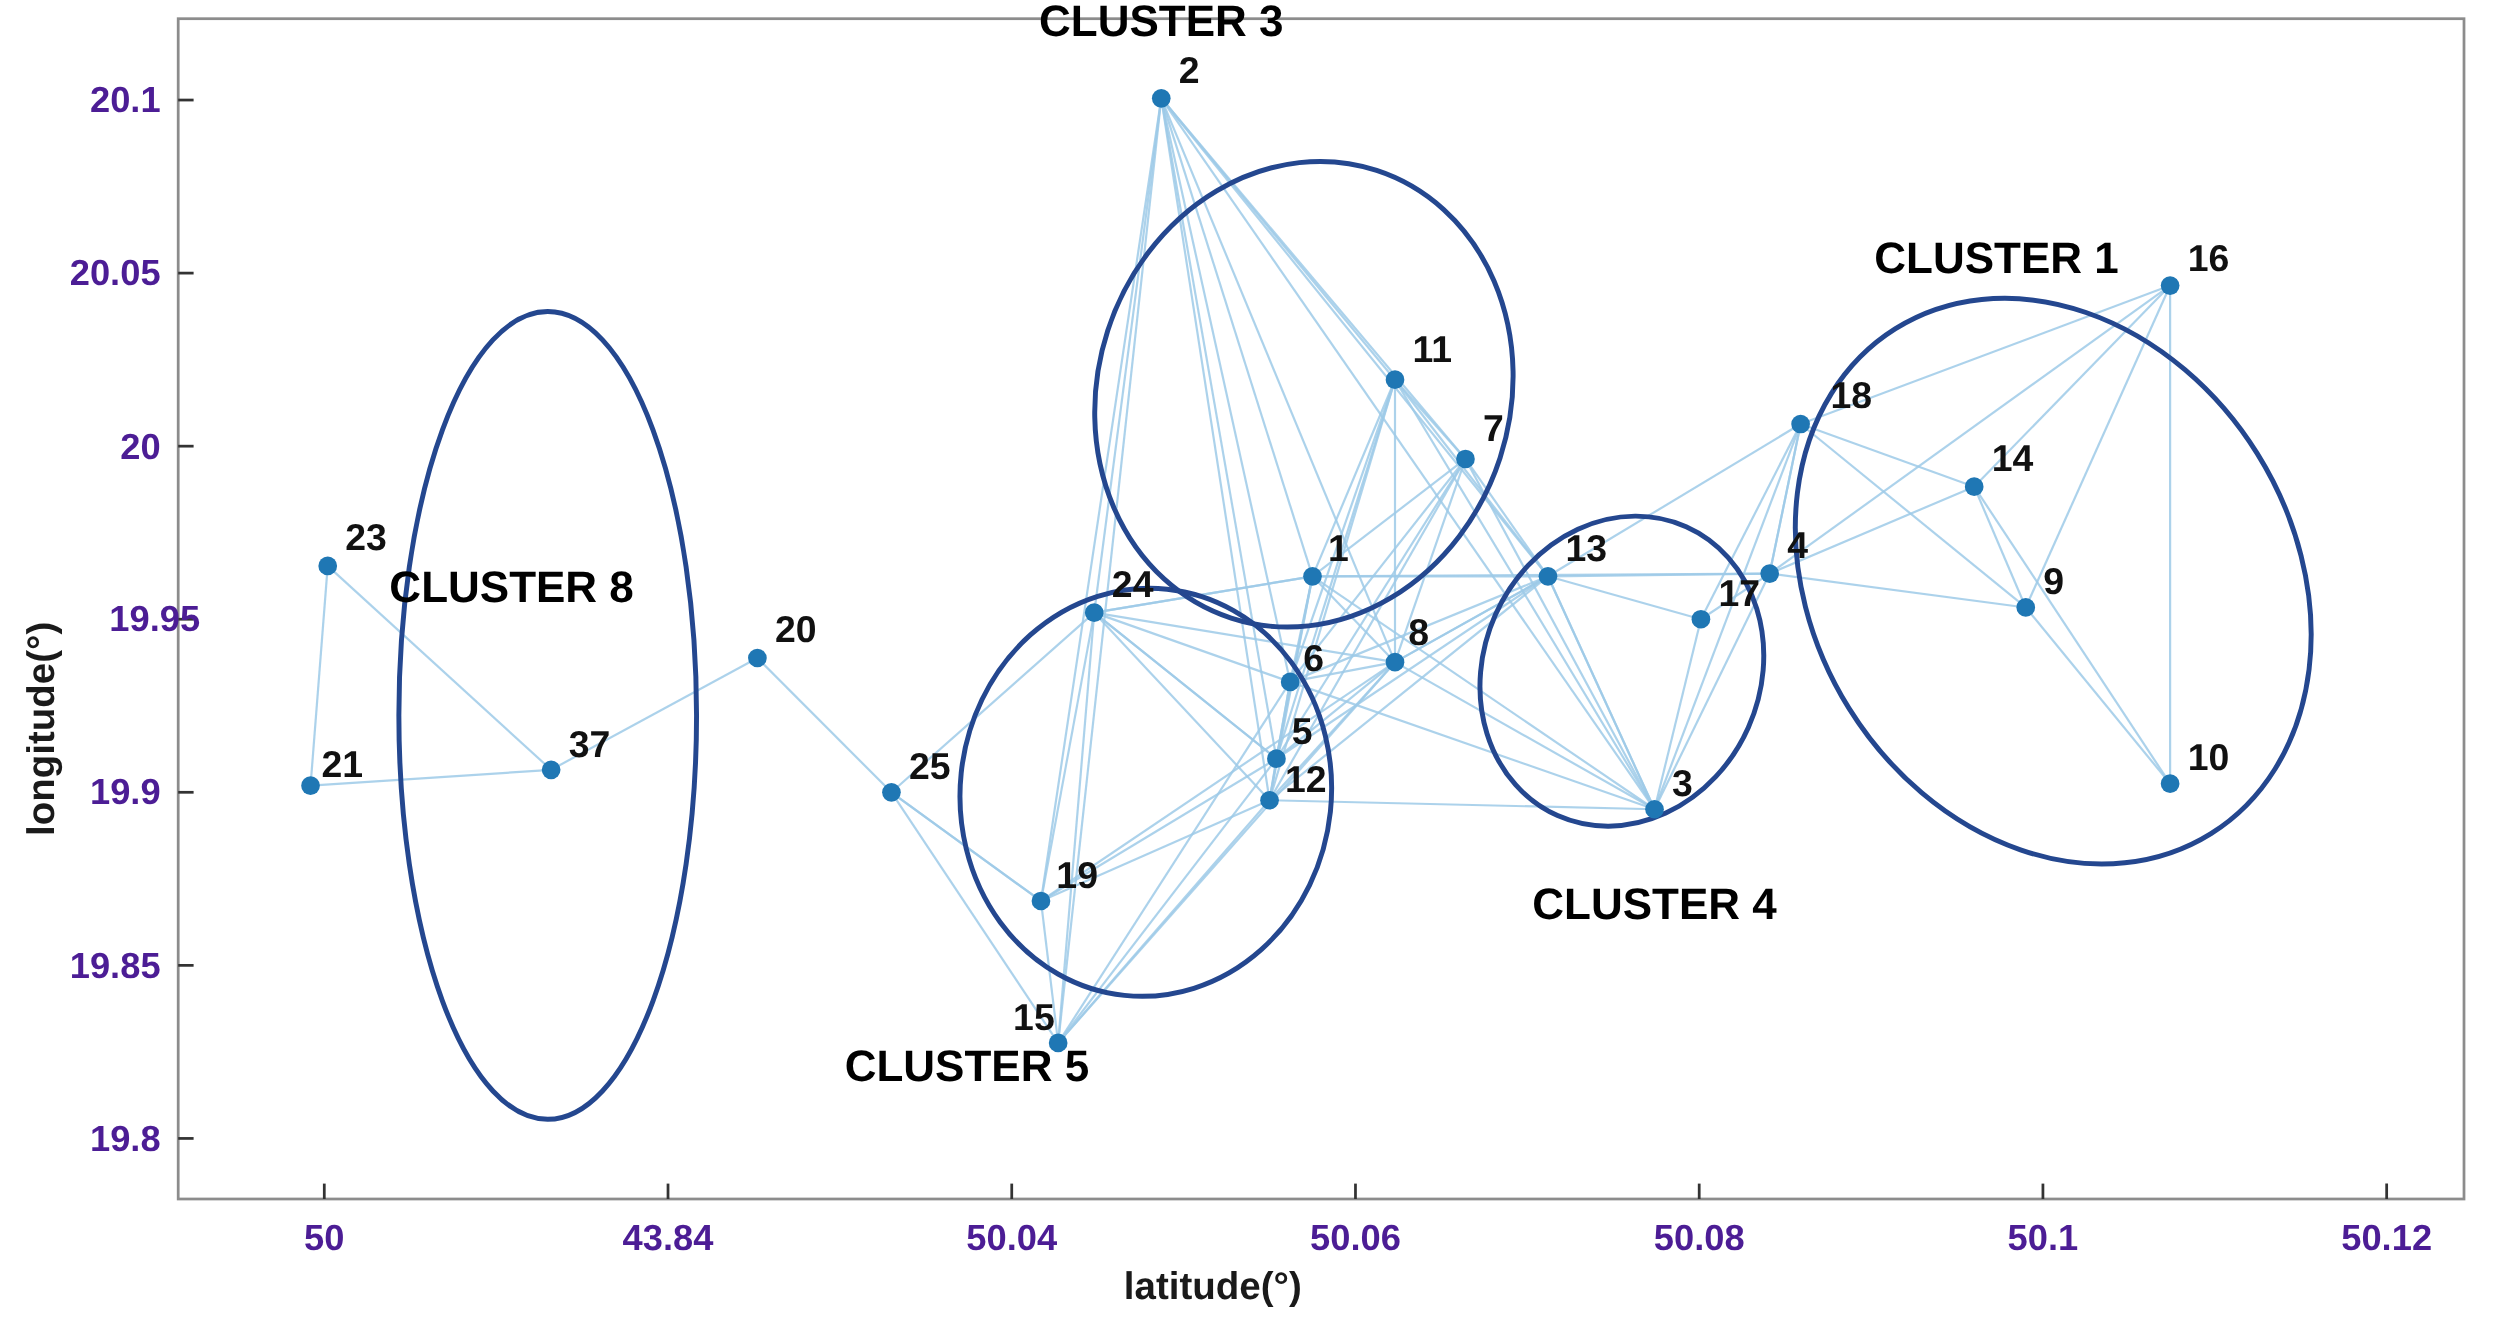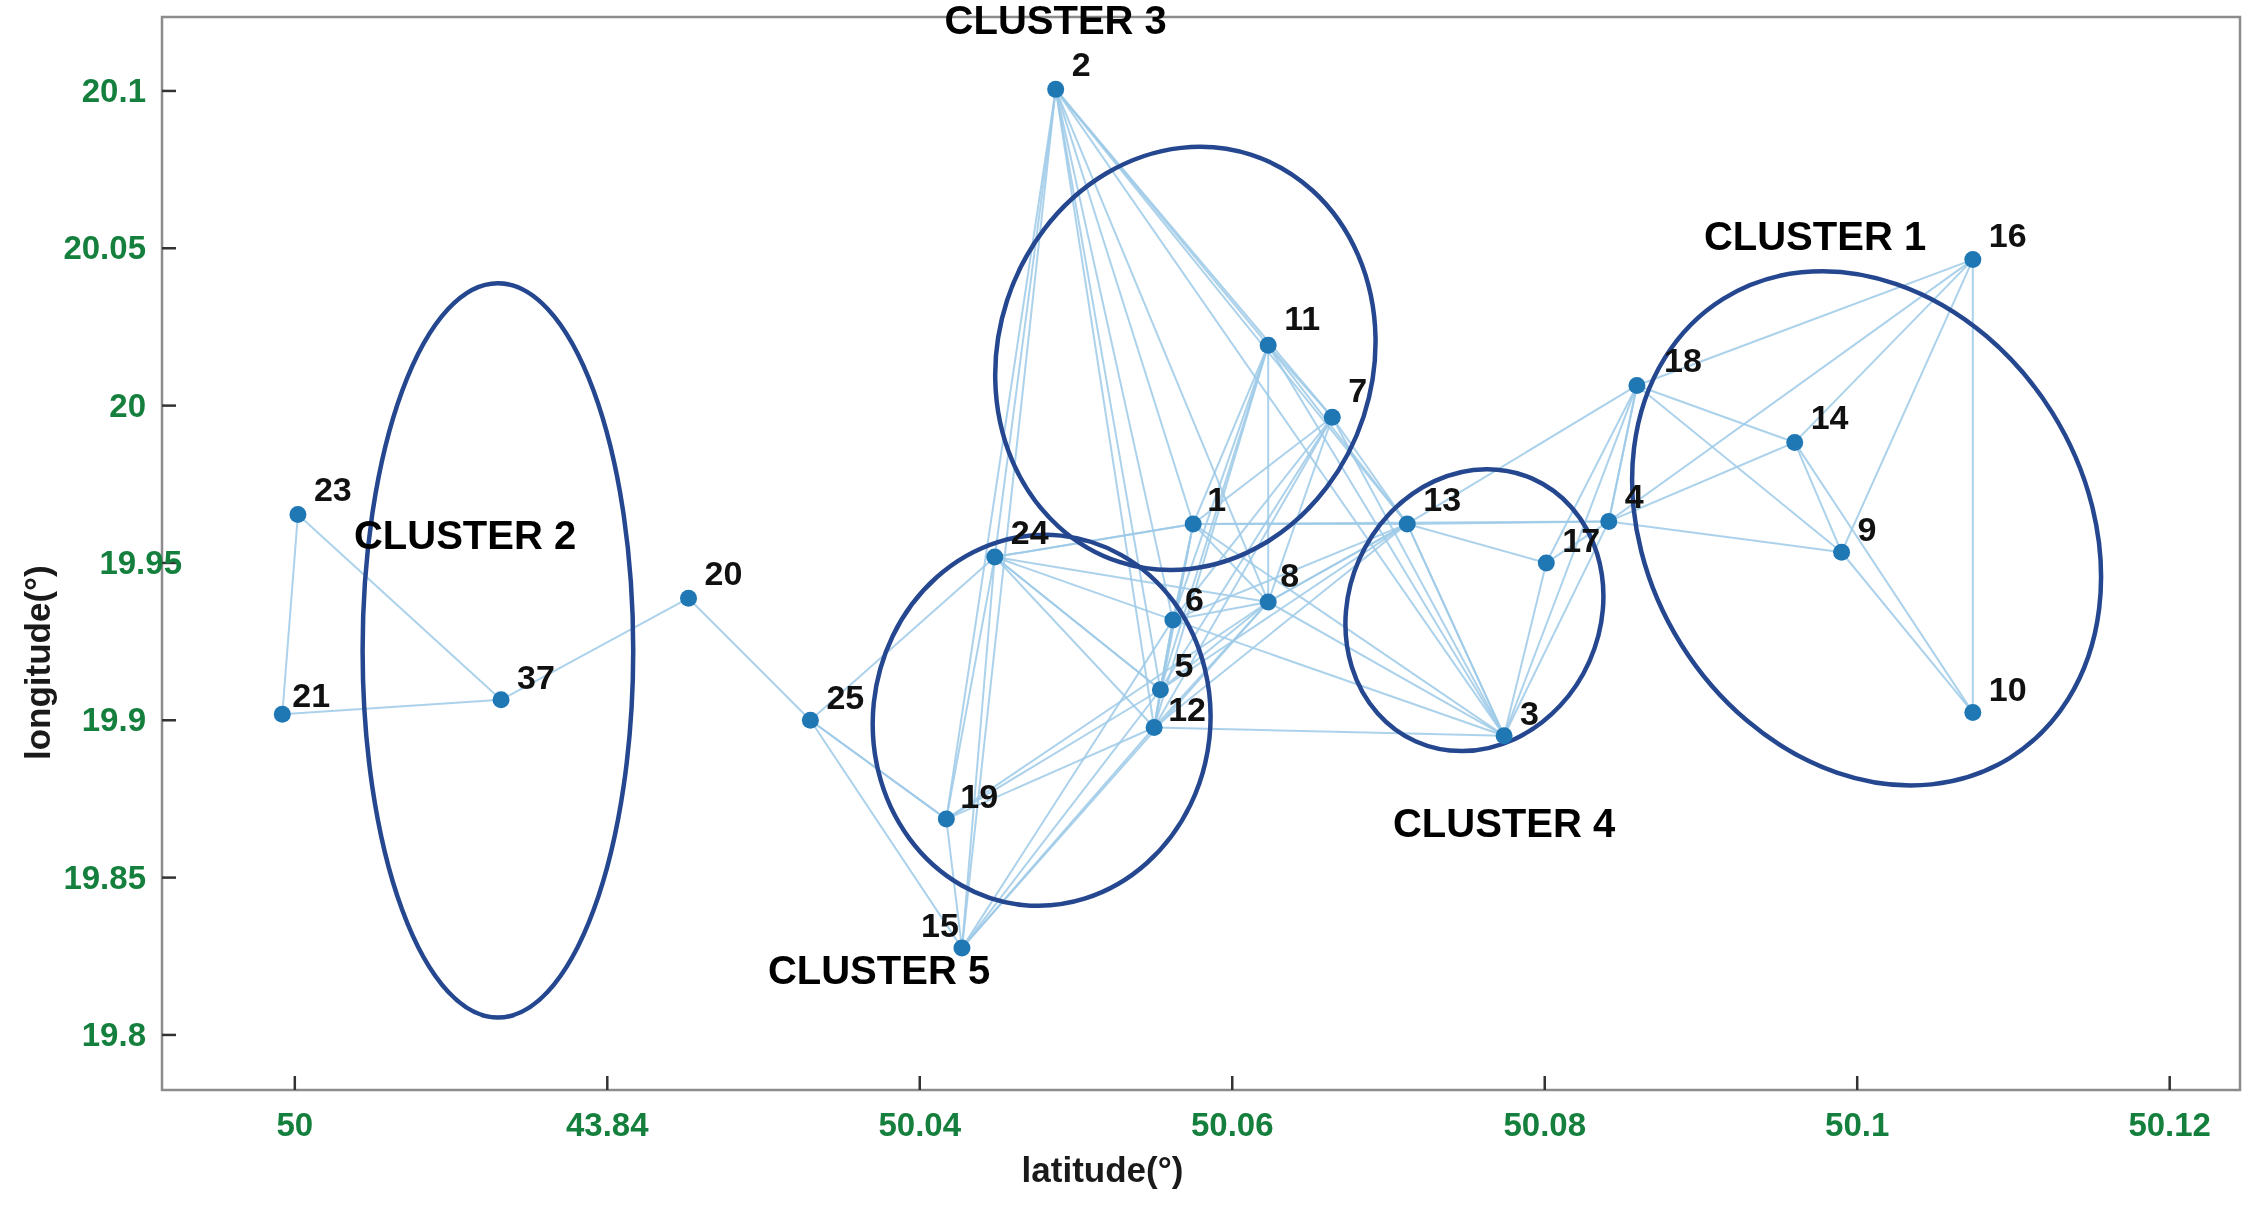--- a/index.html
+++ b/index.html
@@ -9,21 +9,21 @@
   .axis-label{
     position:absolute;font-weight:bold;color:#1a1a1a;
     font-family:"Liberation Sans",sans-serif;
   }
   #xlabel{font-size:35px;left:0;width:2205px;text-align:center;top:1150px;}
   #ylabel{
     font-size:35px;transform-origin:left top;transform:rotate(-90deg);
     left:18px;top:760px;white-space:nowrap;
   }
   .tick-text{
-    position:absolute;font-size:33px;font-weight:bold;color:#15803d;
+    position:absolute;font-size:33px;font-weight:bold;color:#4c1d95;
     white-space:nowrap;font-family:"Liberation Sans",sans-serif;
   }
   .pt-label{
     position:absolute;font-size:34px;font-weight:bold;color:#111;
     white-space:nowrap;font-family:"Liberation Sans",sans-serif;
     line-height:34px;
   }
   .cluster-label{
     position:absolute;font-size:40px;font-weight:bold;color:#000;
     white-space:nowrap;font-family:"Liberation Sans",sans-serif;
@@ -211,21 +211,21 @@
       <div class="pt-label" style="left: 960.328px; top: 779.075px;">19</div>
       <div class="pt-label" style="left: 704.531px; top: 556.182px;">20</div>
       <div class="pt-label" style="left: 292.305px; top: 678.293px;">21</div>
       <div class="pt-label" style="left: 517.042px; top: 659.818px;">37</div>
       <div class="pt-label" style="left: 313.929px; top: 472.482px;">23</div>
       <div class="pt-label" style="left: 1010.76px; top: 514.961px;">24</div>
       <div class="pt-label" style="left: 826.398px; top: 680.271px;">25</div>
     </div>
   <div id="cluster-layer">
       <div class="cluster-label" style="left: 1815.03px; top: 235.691px; transform: translate(-50%, -50%);">CLUSTER 1</div>
-      <div class="cluster-label" style="left: 465.107px; top: 534.935px; transform: translate(-50%, -50%);">CLUSTER 2</div>
+      <div class="cluster-label" style="left: 465.107px; top: 534.935px; transform: translate(-50%, -50%);">CLUSTER 8</div>
       <div class="cluster-label" style="left: 1055.7px; top: 20.1466px; transform: translate(-50%, -50%);">CLUSTER 3</div>
       <div class="cluster-label" style="left: 1504.11px; top: 822.537px; transform: translate(-50%, -50%);">CLUSTER 4</div>
       <div class="cluster-label" style="left: 879px; top: 970.428px; transform: translate(-50%, -50%);">CLUSTER 5</div>
     </div>
   <div id="tick-layer">
       <div class="tick-text" style="left: 294.805px; top: 1106px; transform: translateX(-50%);">50</div>
       <div class="tick-text" style="left: 607.286px; top: 1106px; transform: translateX(-50%);">43.84</div>
       <div class="tick-text" style="left: 919.767px; top: 1106px; transform: translateX(-50%);">50.04</div>
       <div class="tick-text" style="left: 1232.25px; top: 1106px; transform: translateX(-50%);">50.06</div>
       <div class="tick-text" style="left: 1544.73px; top: 1106px; transform: translateX(-50%);">50.08</div>

